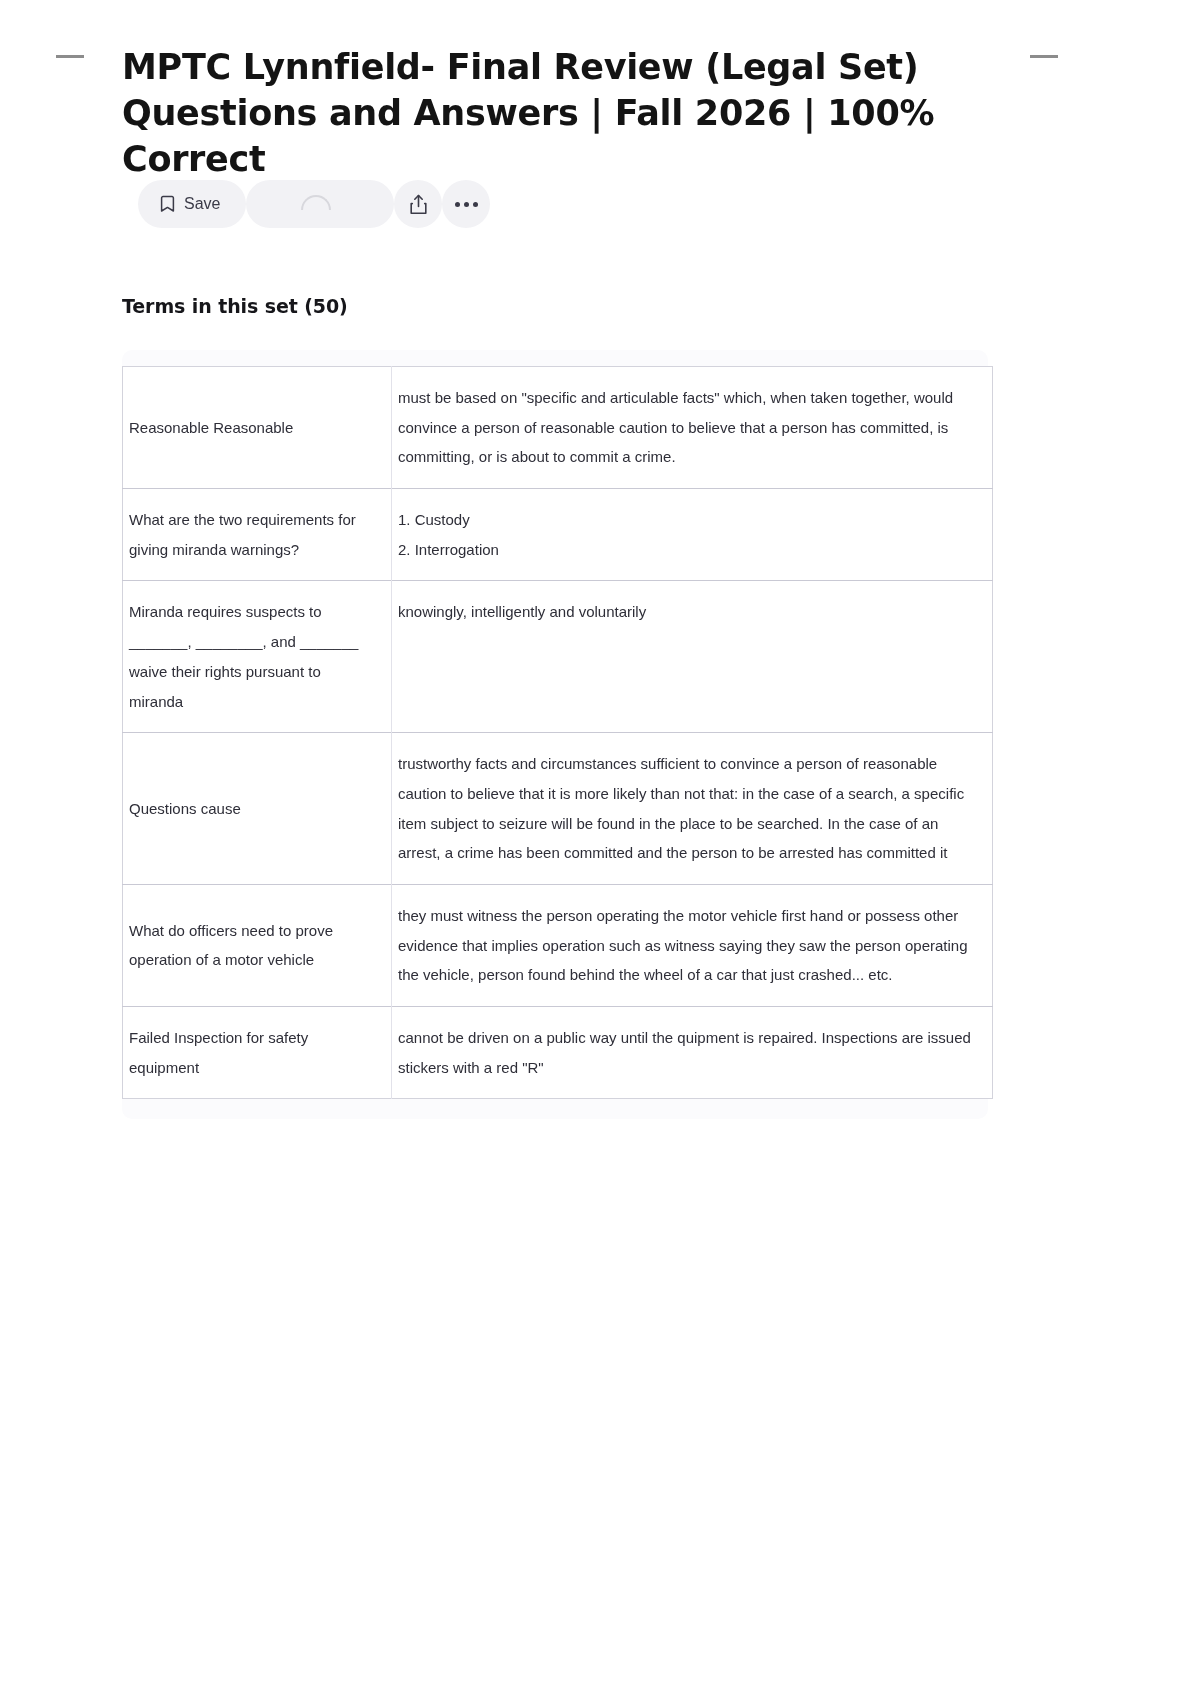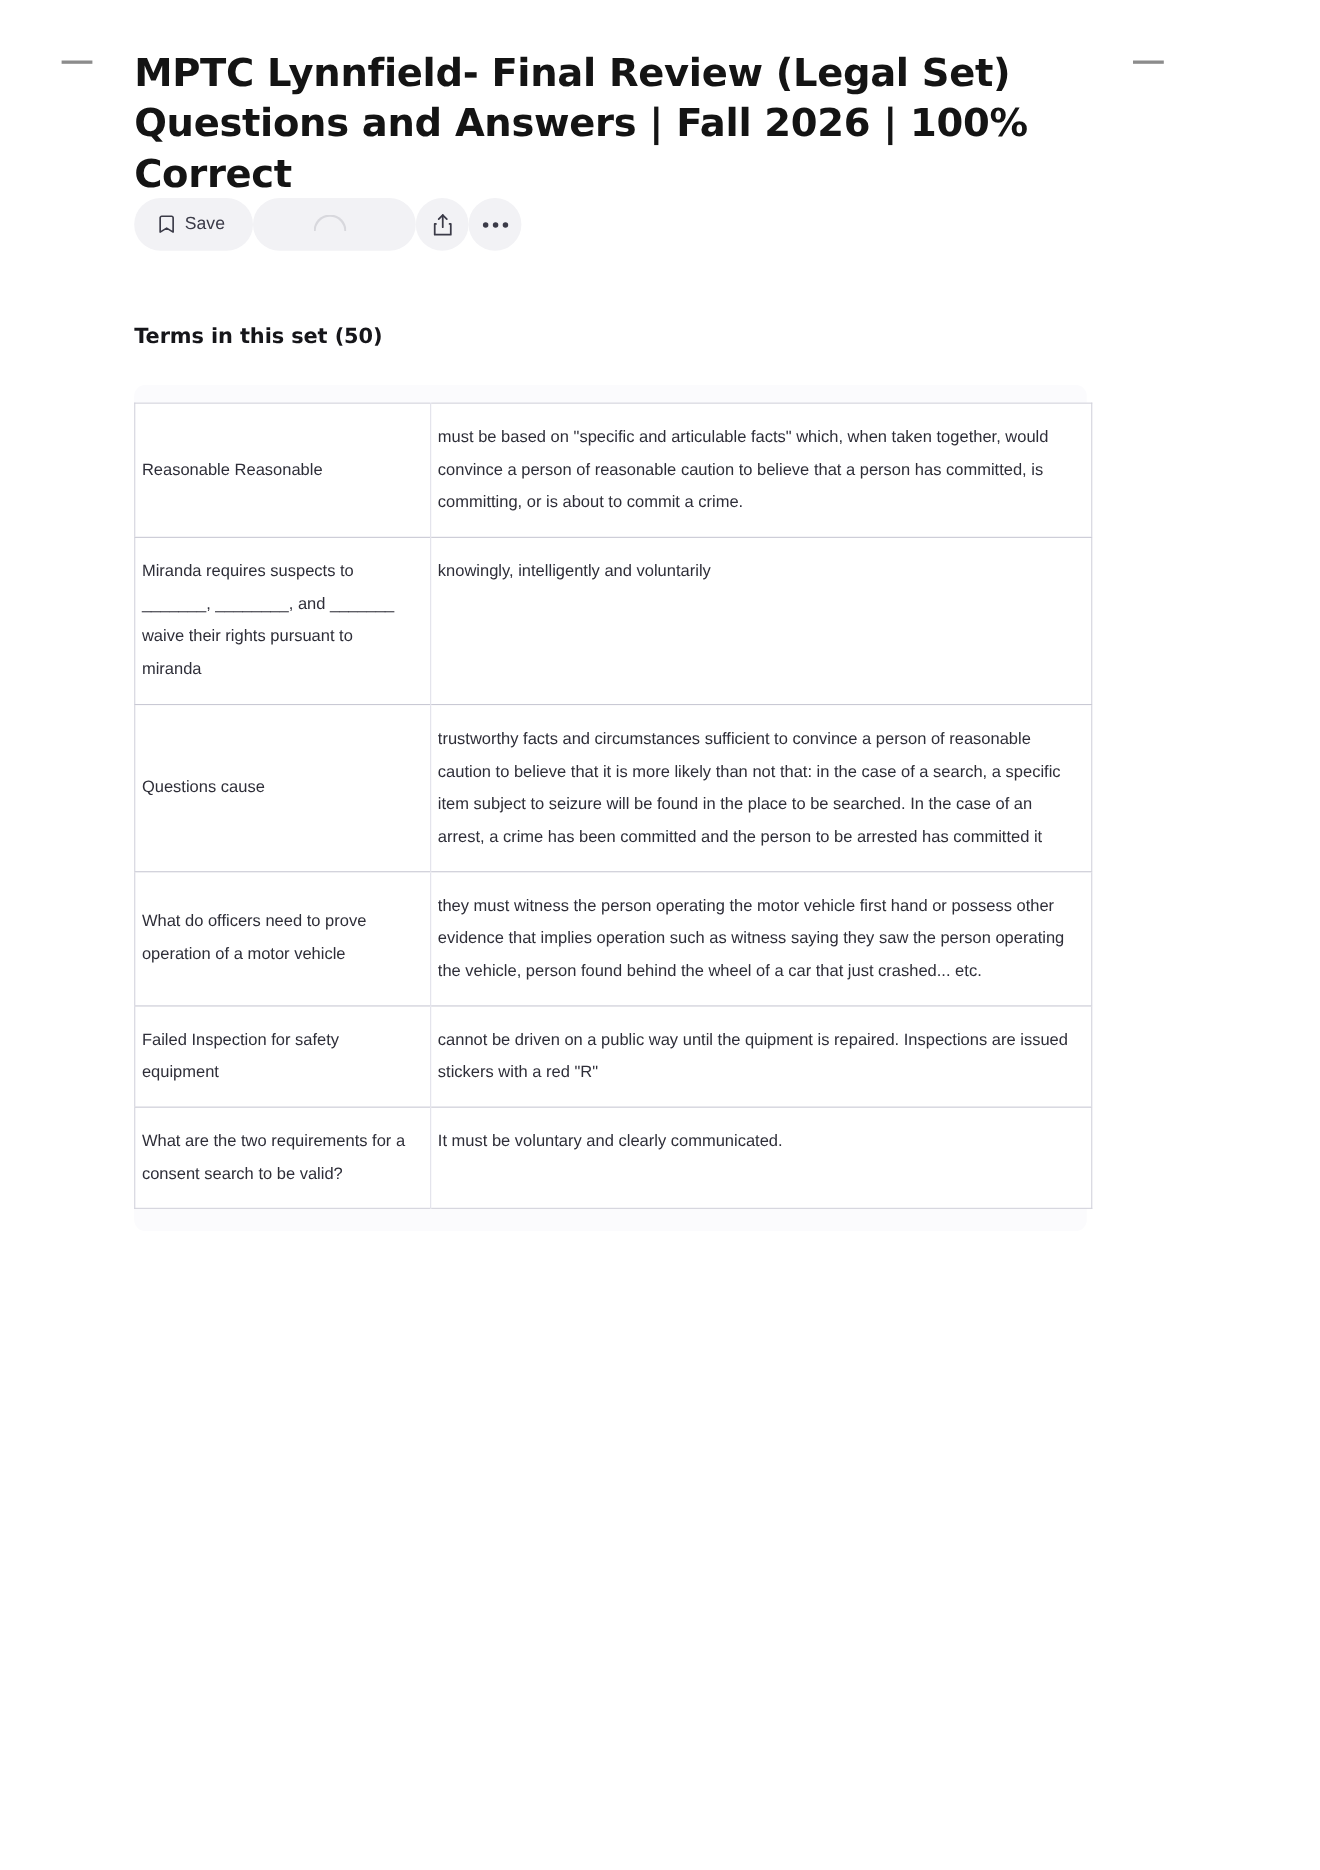--- a/index.html
+++ b/index.html
@@ -44,21 +44,21 @@
     line-height: 1.32;
     font-weight: 800;
     letter-spacing: -0.3px;
     color: #141414;
     font-family: "DejaVu Sans", sans-serif;
   }
 
   
   .toolbar {
     position: absolute;
-    left: 122px;
+    left: 138px;
     top: 180px;
     display: flex;
     align-items: flex-end;
   }
   .pill {
     height: 48px;
     border-radius: 26px;
     background: #f2f2f5;
     display: flex;
     align-items: center;
@@ -205,36 +205,37 @@
   <div class="section-heading">Terms in this set (50)</div>
 
   <div class="terms-card">
     <table class="terms-table">
       <tbody>
           <tr>
             <td class="col-term">Reasonable Reasonable</td>
             <td class="col-def top" style="white-space: pre-line;">must be based on "specific and articulable facts" which, when taken together, would convince a person of reasonable caution to believe that a person has committed, is committing, or is about to commit a crime.</td>
           </tr>
           <tr>
+            <td class="col-term">What are the two requirements for giving miranda warnings?</td>
+            <td class="col-def top" style="white-space: pre-line;">1. Custody
+2. Interrogation</td>
+          </tr>
+          <tr>
             <td class="col-term">Miranda requires suspects to _______, ________, and _______ waive their rights pursuant to miranda</td>
             <td class="col-def top" style="white-space: pre-line;">knowingly, intelligently and voluntarily</td>
           </tr>
           <tr>
             <td class="col-term">Questions cause</td>
             <td class="col-def top" style="white-space: pre-line;">trustworthy facts and circumstances sufficient to convince a person of reasonable caution to believe that it is more likely than not that: in the case of a search, a specific item subject to seizure will be found in the place to be searched. In the case of an arrest, a crime has been committed and the person to be arrested has committed it</td>
           </tr>
           <tr>
             <td class="col-term">What do officers need to prove operation of a motor vehicle</td>
             <td class="col-def top" style="white-space: pre-line;">they must witness the person operating the motor vehicle first hand or possess other evidence that implies operation such as witness saying they saw the person operating the vehicle, person found behind the wheel of a car that just crashed... etc.</td>
           </tr>
           <tr>
             <td class="col-term">Failed Inspection for safety equipment</td>
             <td class="col-def top" style="white-space: pre-line;">cannot be driven on a public way until the quipment is repaired. Inspections are issued stickers with a red "R"</td>
-          </tr>
-          <tr>
-            <td class="col-term">What are the two requirements for a consent search to be valid?</td>
-            <td class="col-def top" style="white-space: pre-line;">It must be voluntary and clearly communicated.</td>
           </tr>
         </tbody>
     </table>
   </div>
 
 </div>
 
 </body></html>

